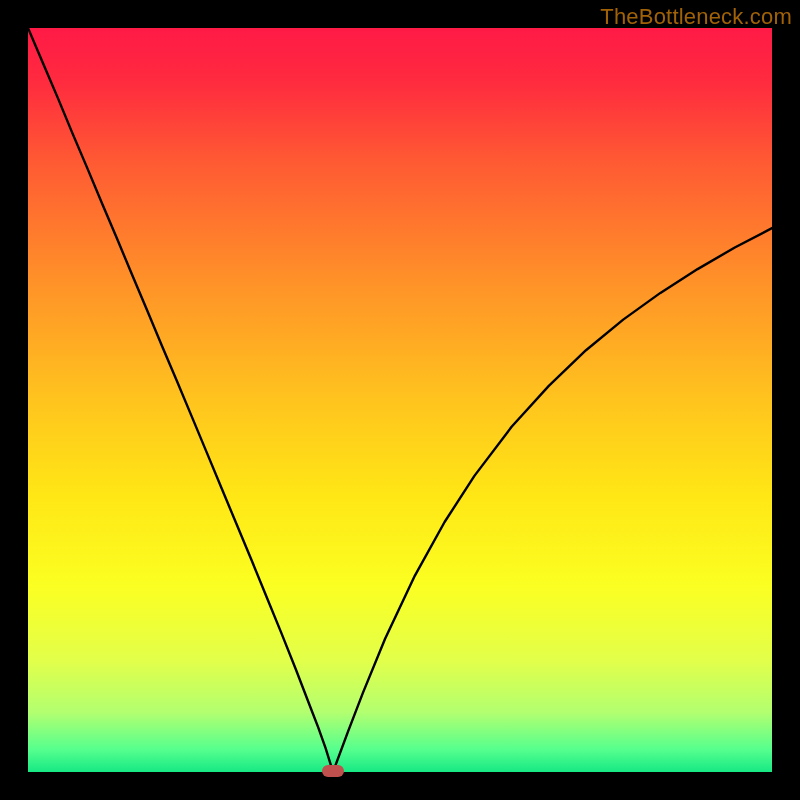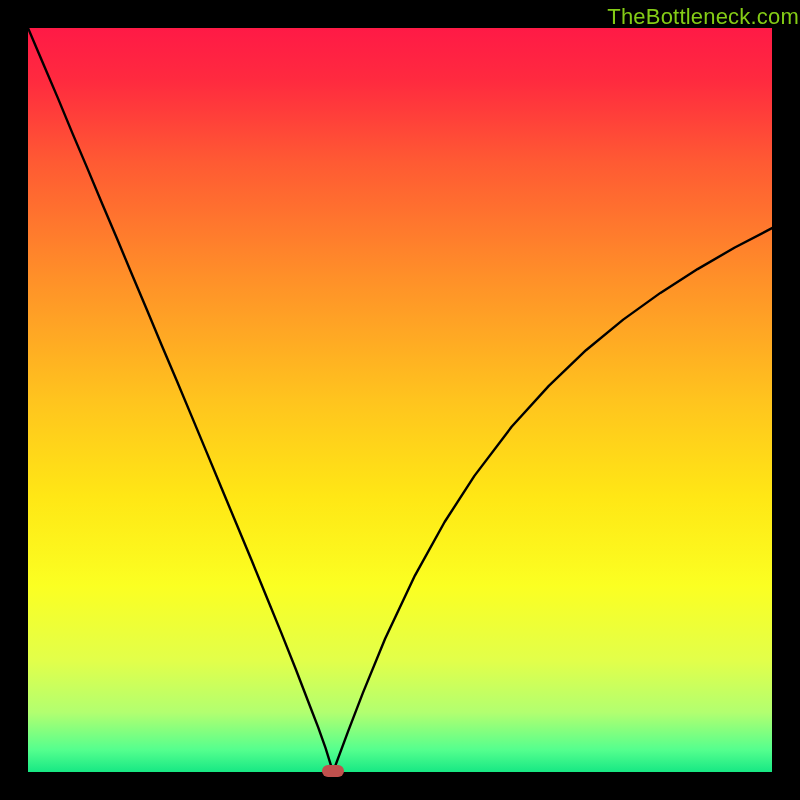--- a/index.html
+++ b/index.html
@@ -15,22 +15,22 @@
     position: absolute;
     left: 28px;
     top: 28px;
     width: 744px;
     height: 744px;
     box-sizing: border-box;
   }
   .watermark {
     position: absolute;
     top: 4px;
-    right: 1px;
-    color: #84cc16;
+    right: 8px;
+    color: #a16207;
     font-size: 22px;
     font-family: Arial, Helvetica, sans-serif;
     letter-spacing: 0.2px;
   }
   .marker {
     position: absolute;
     width: 22px;
     height: 12px;
     background: #c0504d;
     border-radius: 6px;

